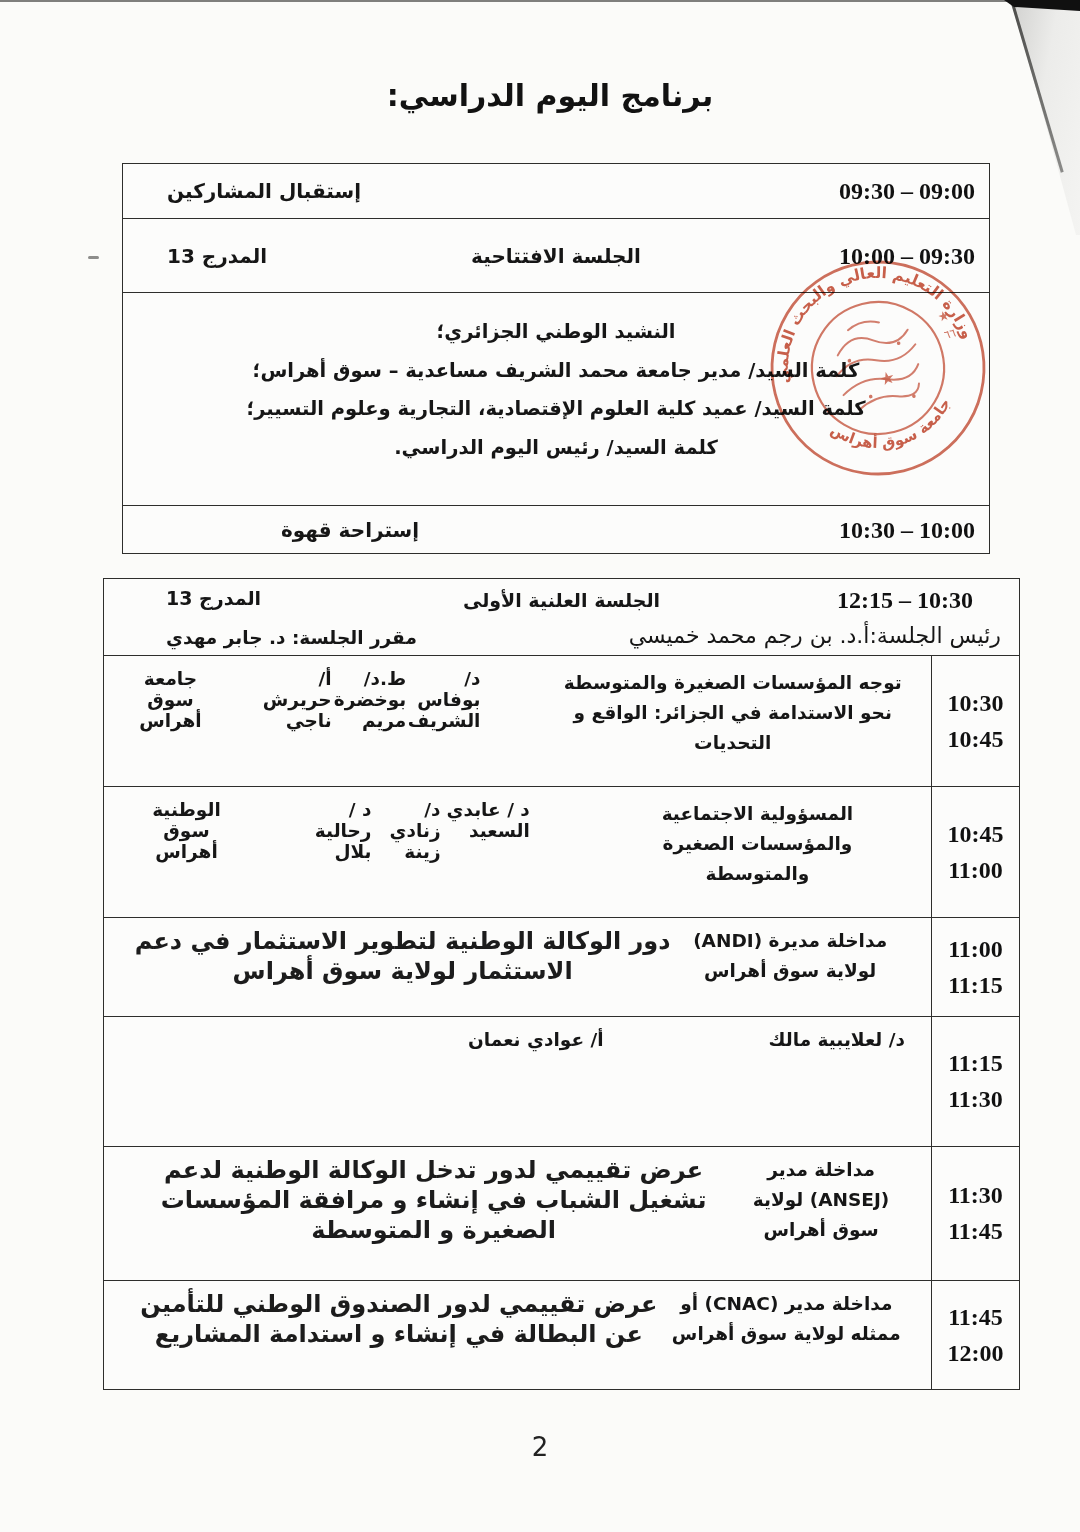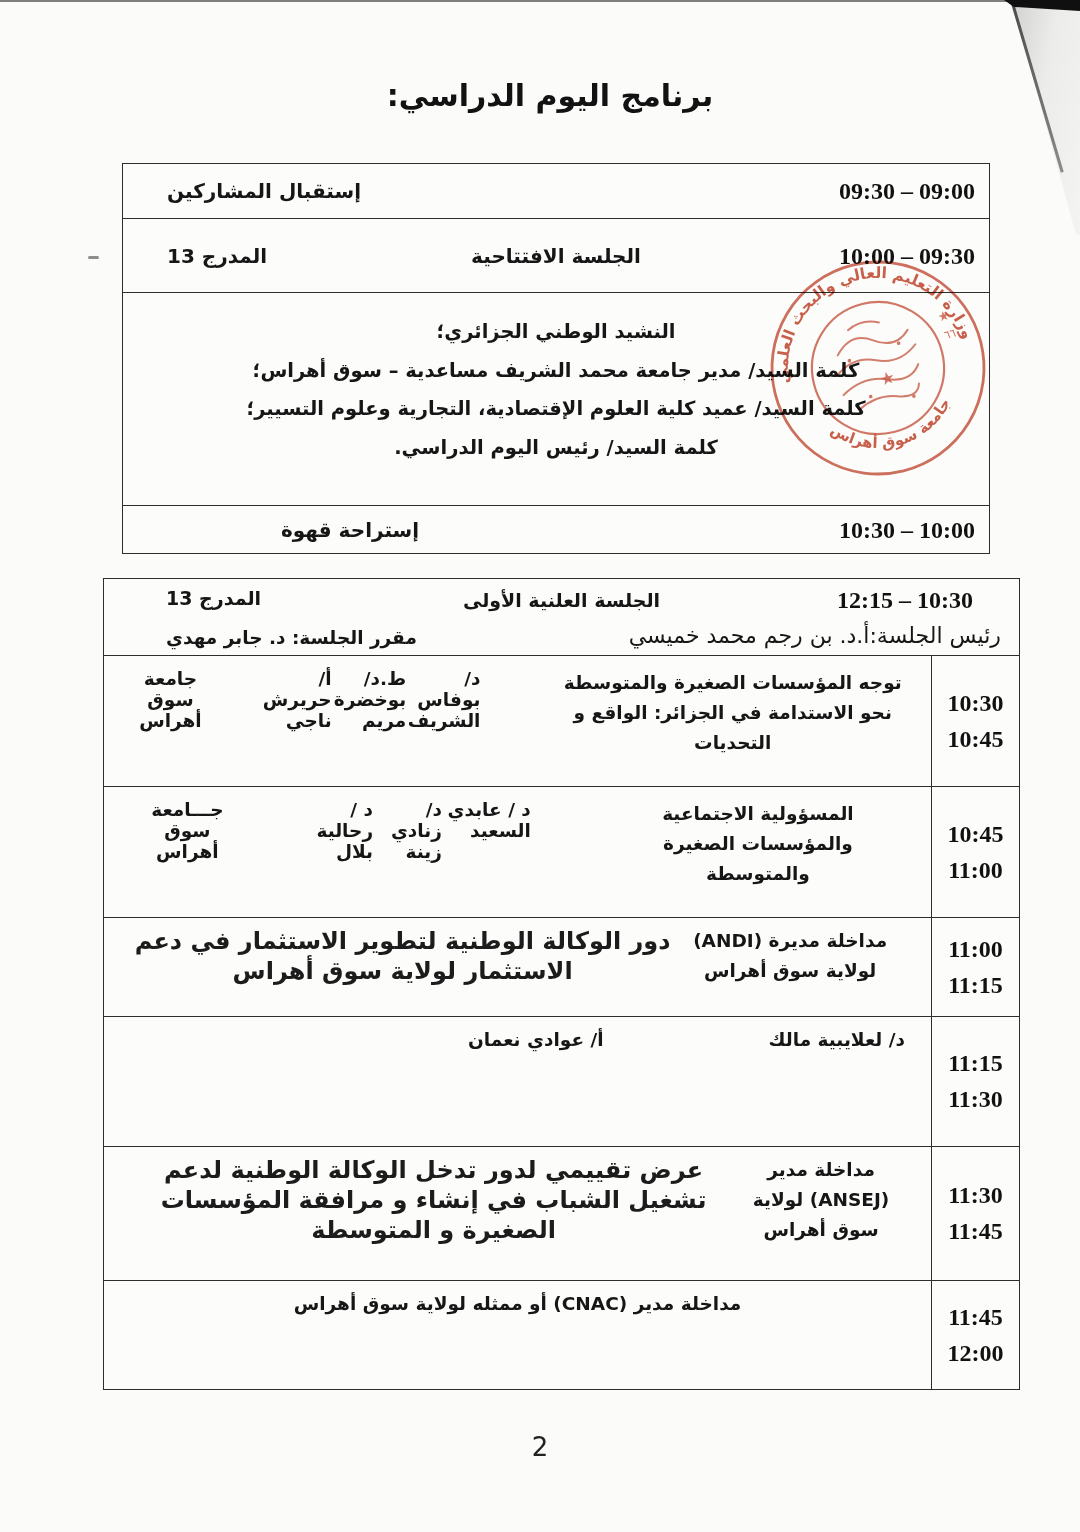--- a/index.html
+++ b/index.html
@@ -157,21 +157,21 @@
         <span class="time-lat" dir="ltr">10:45</span>
         <span class="time-lat" dir="ltr">11:00</span>
       </div>
       <div class="talk-content spread">
         <div class="talk-title">المسؤولية الاجتماعية والمؤسسات الصغيرة والمتوسطة</div>
         <div class="authors">
           <span>د / عابدي السعيد</span>
           <span>د/ زنادي زينة</span>
           <span>د /  رحالية بلال</span>
         </div>
-        <div class="affil">جـــامعة سوق أهراس</div>
+        <div class="affil">الوطنية سوق أهراس</div>
       </div>
     </div>
 
     <div class="trow talk t-s3">
       <div class="talk-time">
         <span class="time-lat" dir="ltr">11:00</span>
         <span class="time-lat" dir="ltr">11:15</span>
       </div>
       <div class="talk-content evenly">
         <div class="talk-title">مداخلة مديرة (ANDI) لولاية سوق أهراس</div>
@@ -203,20 +203,21 @@
       </div>
     </div>
 
     <div class="trow talk t-s6">
       <div class="talk-time">
         <span class="time-lat" dir="ltr">11:45</span>
         <span class="time-lat" dir="ltr">12:00</span>
       </div>
       <div class="talk-content evenly">
         <div class="talk-title">مداخلة مدير (CNAC) أو ممثله لولاية سوق أهراس</div>
+        <div class="talk-desc">عرض تقييمي لدور الصندوق الوطني للتأمين عن البطالة في إنشاء و استدامة  المشاريع</div>
       </div>
     </div>
   </div>
 
   <div class="stamp">
     <svg width="228" height="228" viewBox="0 0 228 228">
       <g stroke="#c34a32" fill="none" stroke-width="2.8">
         <circle cx="114" cy="114" r="106" opacity=".9"></circle>
         <circle cx="114" cy="114" r="66" stroke-width="2.2" opacity=".85"></circle>
       </g>

